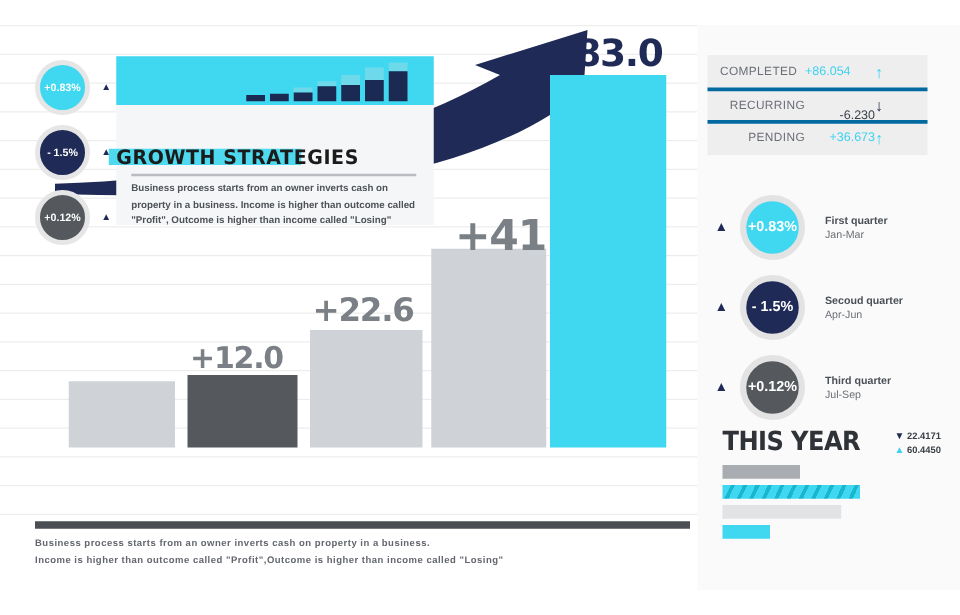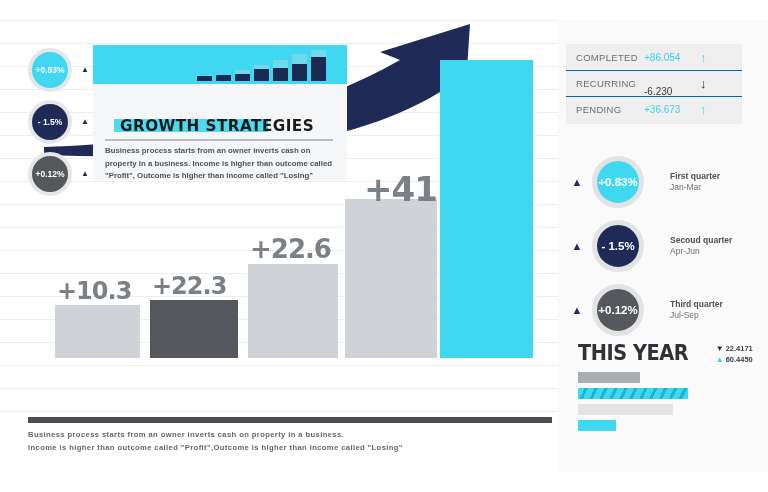--- a/index.html
+++ b/index.html
@@ -9,36 +9,36 @@
   
   .grid-area{position:absolute;left:0;top:20px;width:558px;height:400px;overflow:hidden;}
   .gridline{position:absolute;left:0;width:558px;height:1px;background:#ededee;}
 
   
   .right-panel{position:absolute;left:558px;top:20px;width:210px;height:452px;background:#fafafa;}
 
   
   .stats-box{position:absolute;left:566px;top:44px;width:176px;height:80px;background:#eeeeef;}
   .stat-row{position:relative;height:26px;display:flex;align-items:center;padding:0 10px;box-sizing:border-box;}
-  .stat-row + .stat-row{border-top:1px solid #0369a1;}
+  .stat-row + .stat-row{border-top:3px solid #0369a1;text-align:right;}
   .stat-label{font-size:9.5px;color:#6b6f75;letter-spacing:.3px;width:68px;}
   .stat-value{font-size:10px;font-weight:normal;width:56px;}
   .stat-value.up{color:#3cd2ef;}
   .stat-value.down{color:#3a3f46;margin-top:16px;}
   .stat-arrow{font-size:13px;line-height:1;}
   .stat-arrow.up{color:#3cd2ef;}
   .stat-arrow.down{color:#232d4f;}
 
   
   .quarter{position:absolute;left:566px;width:180px;height:64px;display:flex;align-items:center;}
   .q-tri{width:22px;text-align:center;color:#1f2a56;font-size:11px;line-height:1;}
   .q-circle-wrap{width:60px;display:flex;justify-content:center;}
   .q-circle{width:52px;height:52px;border-radius:50%;display:flex;align-items:center;justify-content:center;
             color:#ffffff;font-size:11.5px;font-weight:bold;box-sizing:border-box;border:5px solid #e3e3e4;}
-  .q-text{margin-left:22px;line-height:1.35;}
+  .q-text{margin-left:12px;line-height:1.35;}
   .q-name{font-size:8.5px;color:#4b5058;font-weight:bold;}
   .q-range{font-size:8.5px;color:#6b6f75;}
 
   
   .ty-head{position:absolute;left:578px;top:341px;display:flex;align-items:flex-start;}
   .ty-title{font-family:"DejaVu Sans",sans-serif;font-weight:bold;font-size:21px;color:#2f3338;
             letter-spacing:-0.5px;transform:scaleX(.92);transform-origin:left center;}
   .ty-nums{margin-left:16px;padding-top:2px;}
   .ty-num-row{display:flex;align-items:center;height:11px;}
   .ty-tri{font-size:8px;width:12px;text-align:center;line-height:1;}
@@ -53,21 +53,21 @@
   .banner{position:absolute;left:93px;top:45px;width:254px;height:39px;background:#3fd8f0;}
   .banner-pct{position:absolute;left:12px;top:-2px;font-family:"DejaVu Sans",sans-serif;
               font-size:36px;font-weight:bold;color:#101010;letter-spacing:-2px;line-height:42px;}
   .mini-bars{position:absolute;left:104px;top:4px;height:32px;width:140px;}
   .mini-bar{position:absolute;bottom:0;width:15px;}
   .mini-top{width:100%;background:#6fd9ec;}
   .mini-bot{width:100%;background:#1b2a52;}
 
   
   .card{position:absolute;left:93px;top:84px;width:254px;height:96px;background:#f5f6f7;}
-  .card-title-wrap{position:absolute;left:27px;top:32px;}
+  .card-title-wrap{position:absolute;left:0;top:32px;}
   .title-hl{position:absolute;left:-6px;top:3px;width:154px;height:13px;background:#4fd9ef;}
   .card-title{position:relative;font-family:"DejaVu Sans",sans-serif;font-size:16px;font-weight:bold;
               color:#1b1b1b;letter-spacing:.5px;transform:scaleX(.95);transform-origin:left center;
               white-space:nowrap;}
   .card-rule{position:absolute;left:12px;top:55px;width:228px;height:2px;background:#b9bcc0;}
   .card-body{position:absolute;left:12px;top:61px;width:232px;font-size:7.8px;color:#4e5257;
              line-height:1.62;font-weight:bold;}
 
   
   .badge{position:absolute;display:flex;align-items:center;}
@@ -117,28 +117,28 @@
 
   <div class="right-panel"></div>
 
   <svg class="arrow-svg" width="500" height="140" viewBox="0 0 500 140">
     <path d="M4 125 C 120 122, 260 96, 360 38 L 340 30 L 430 2 L 424 92 L 400 70
              C 300 132, 140 138, 4 133 Z" fill="#1f2a56"></path>
   </svg>
 
   <div class="bars" id="barsLayer">
       <div class="bar" style="left: 55px; width: 85px; height: 53px; background: rgb(207, 210, 214);"></div>
-      <div class="bar-label" style="font-size: 24px; left: 57px; top: 277px;">+10.3</div>
       <div class="bar" style="left: 150px; width: 88px; height: 58px; background: rgb(85, 88, 92);"></div>
-      <div class="bar-label" style="font-size: 24px; left: 152px; top: 272px;">+22.3</div>
+      <div class="bar-label" style="font-size: 24px; left: 152px; top: 272px;">+12.0</div>
       <div class="bar" style="left: 248px; width: 90px; height: 94px; background: rgb(207, 210, 214);"></div>
       <div class="bar-label" style="font-size: 26px; left: 250px; top: 234px;">+22.6</div>
       <div class="bar" style="left: 345px; width: 92px; height: 159px; background: rgb(207, 210, 214);"></div>
       <div class="bar-label" style="font-size: 34px; left: 364px; top: 169px;">+41.9</div>
       <div class="bar" style="left: 440px; width: 93px; height: 298px; background: rgb(63, 216, 240);"></div>
+      <div class="bar-label" style="font-size: 30px; left: 436px; top: 26px; color: rgb(31, 42, 86);">+83.0</div>
     </div>
   <div class="baseline"></div>
 
   <div id="badges">
       <div class="badge" style="left: 28px; top: 48px;">
         <div class="badge-circle" style="background: rgb(63, 216, 240);">+0.83%</div>
         <div class="badge-tri">▲</div>
       </div>
       <div class="badge" style="left: 28px; top: 100px;">
         <div class="badge-circle" style="background: rgb(31, 42, 86);">- 1.5%</div>

